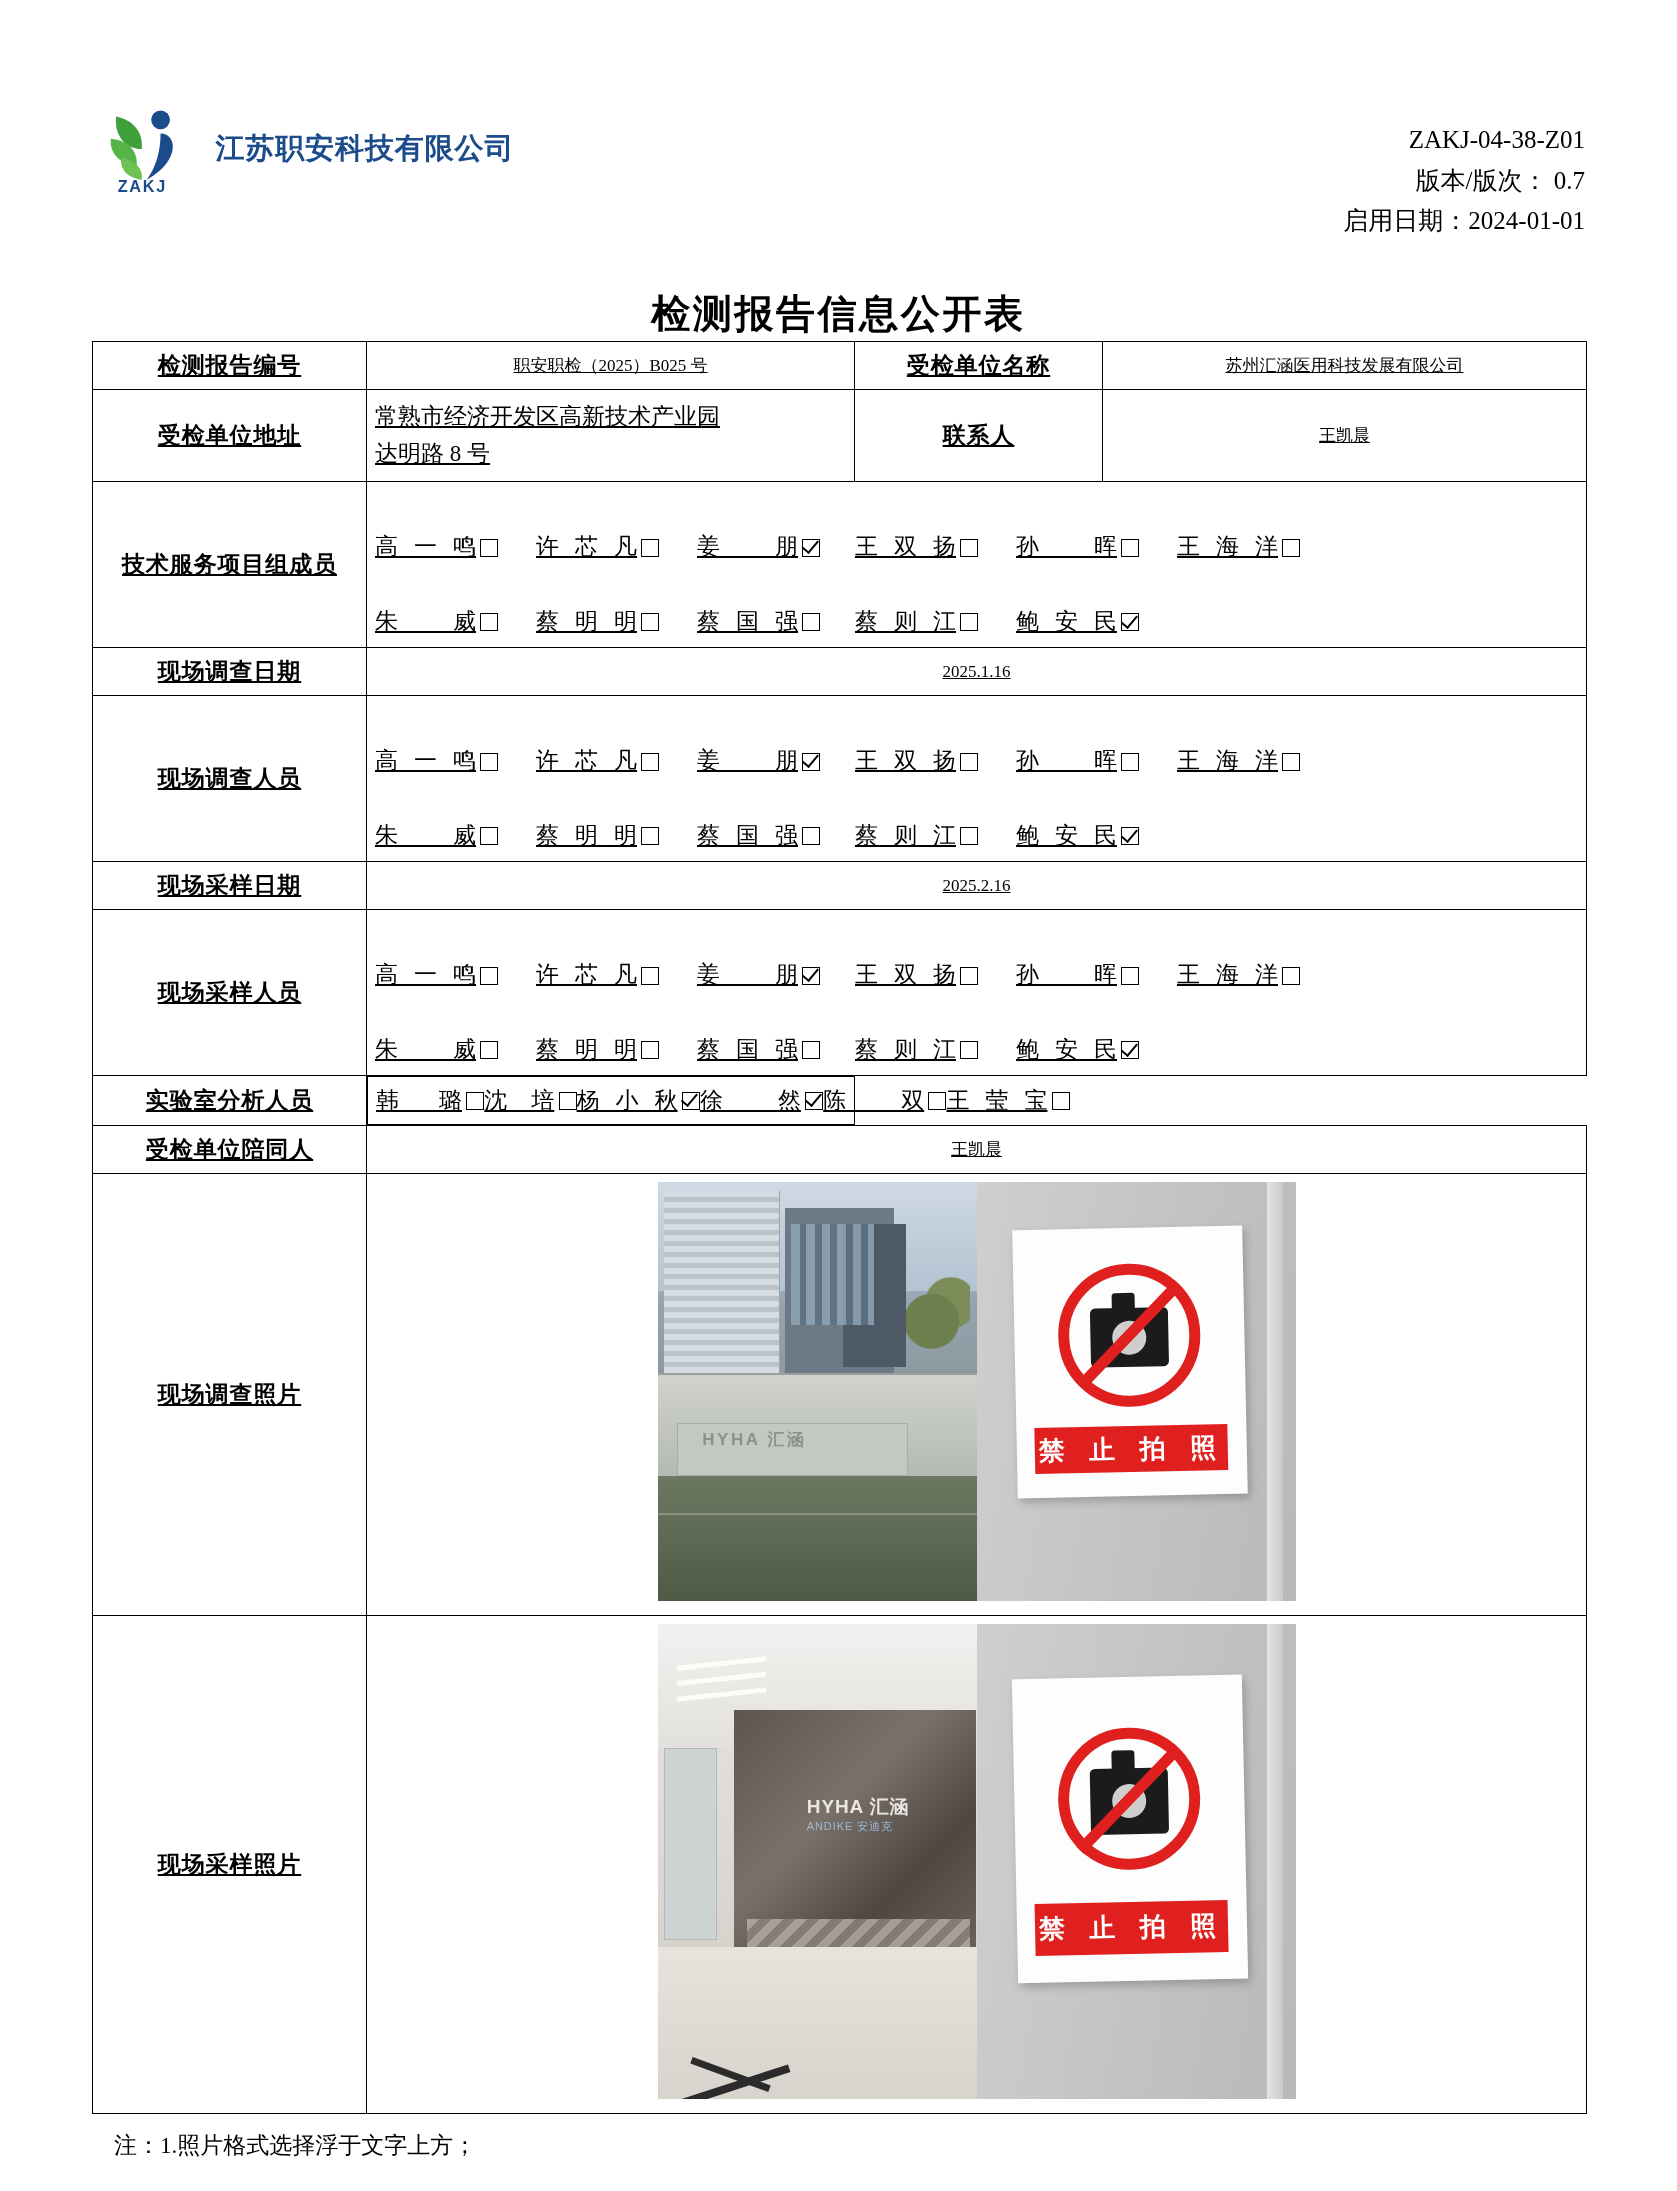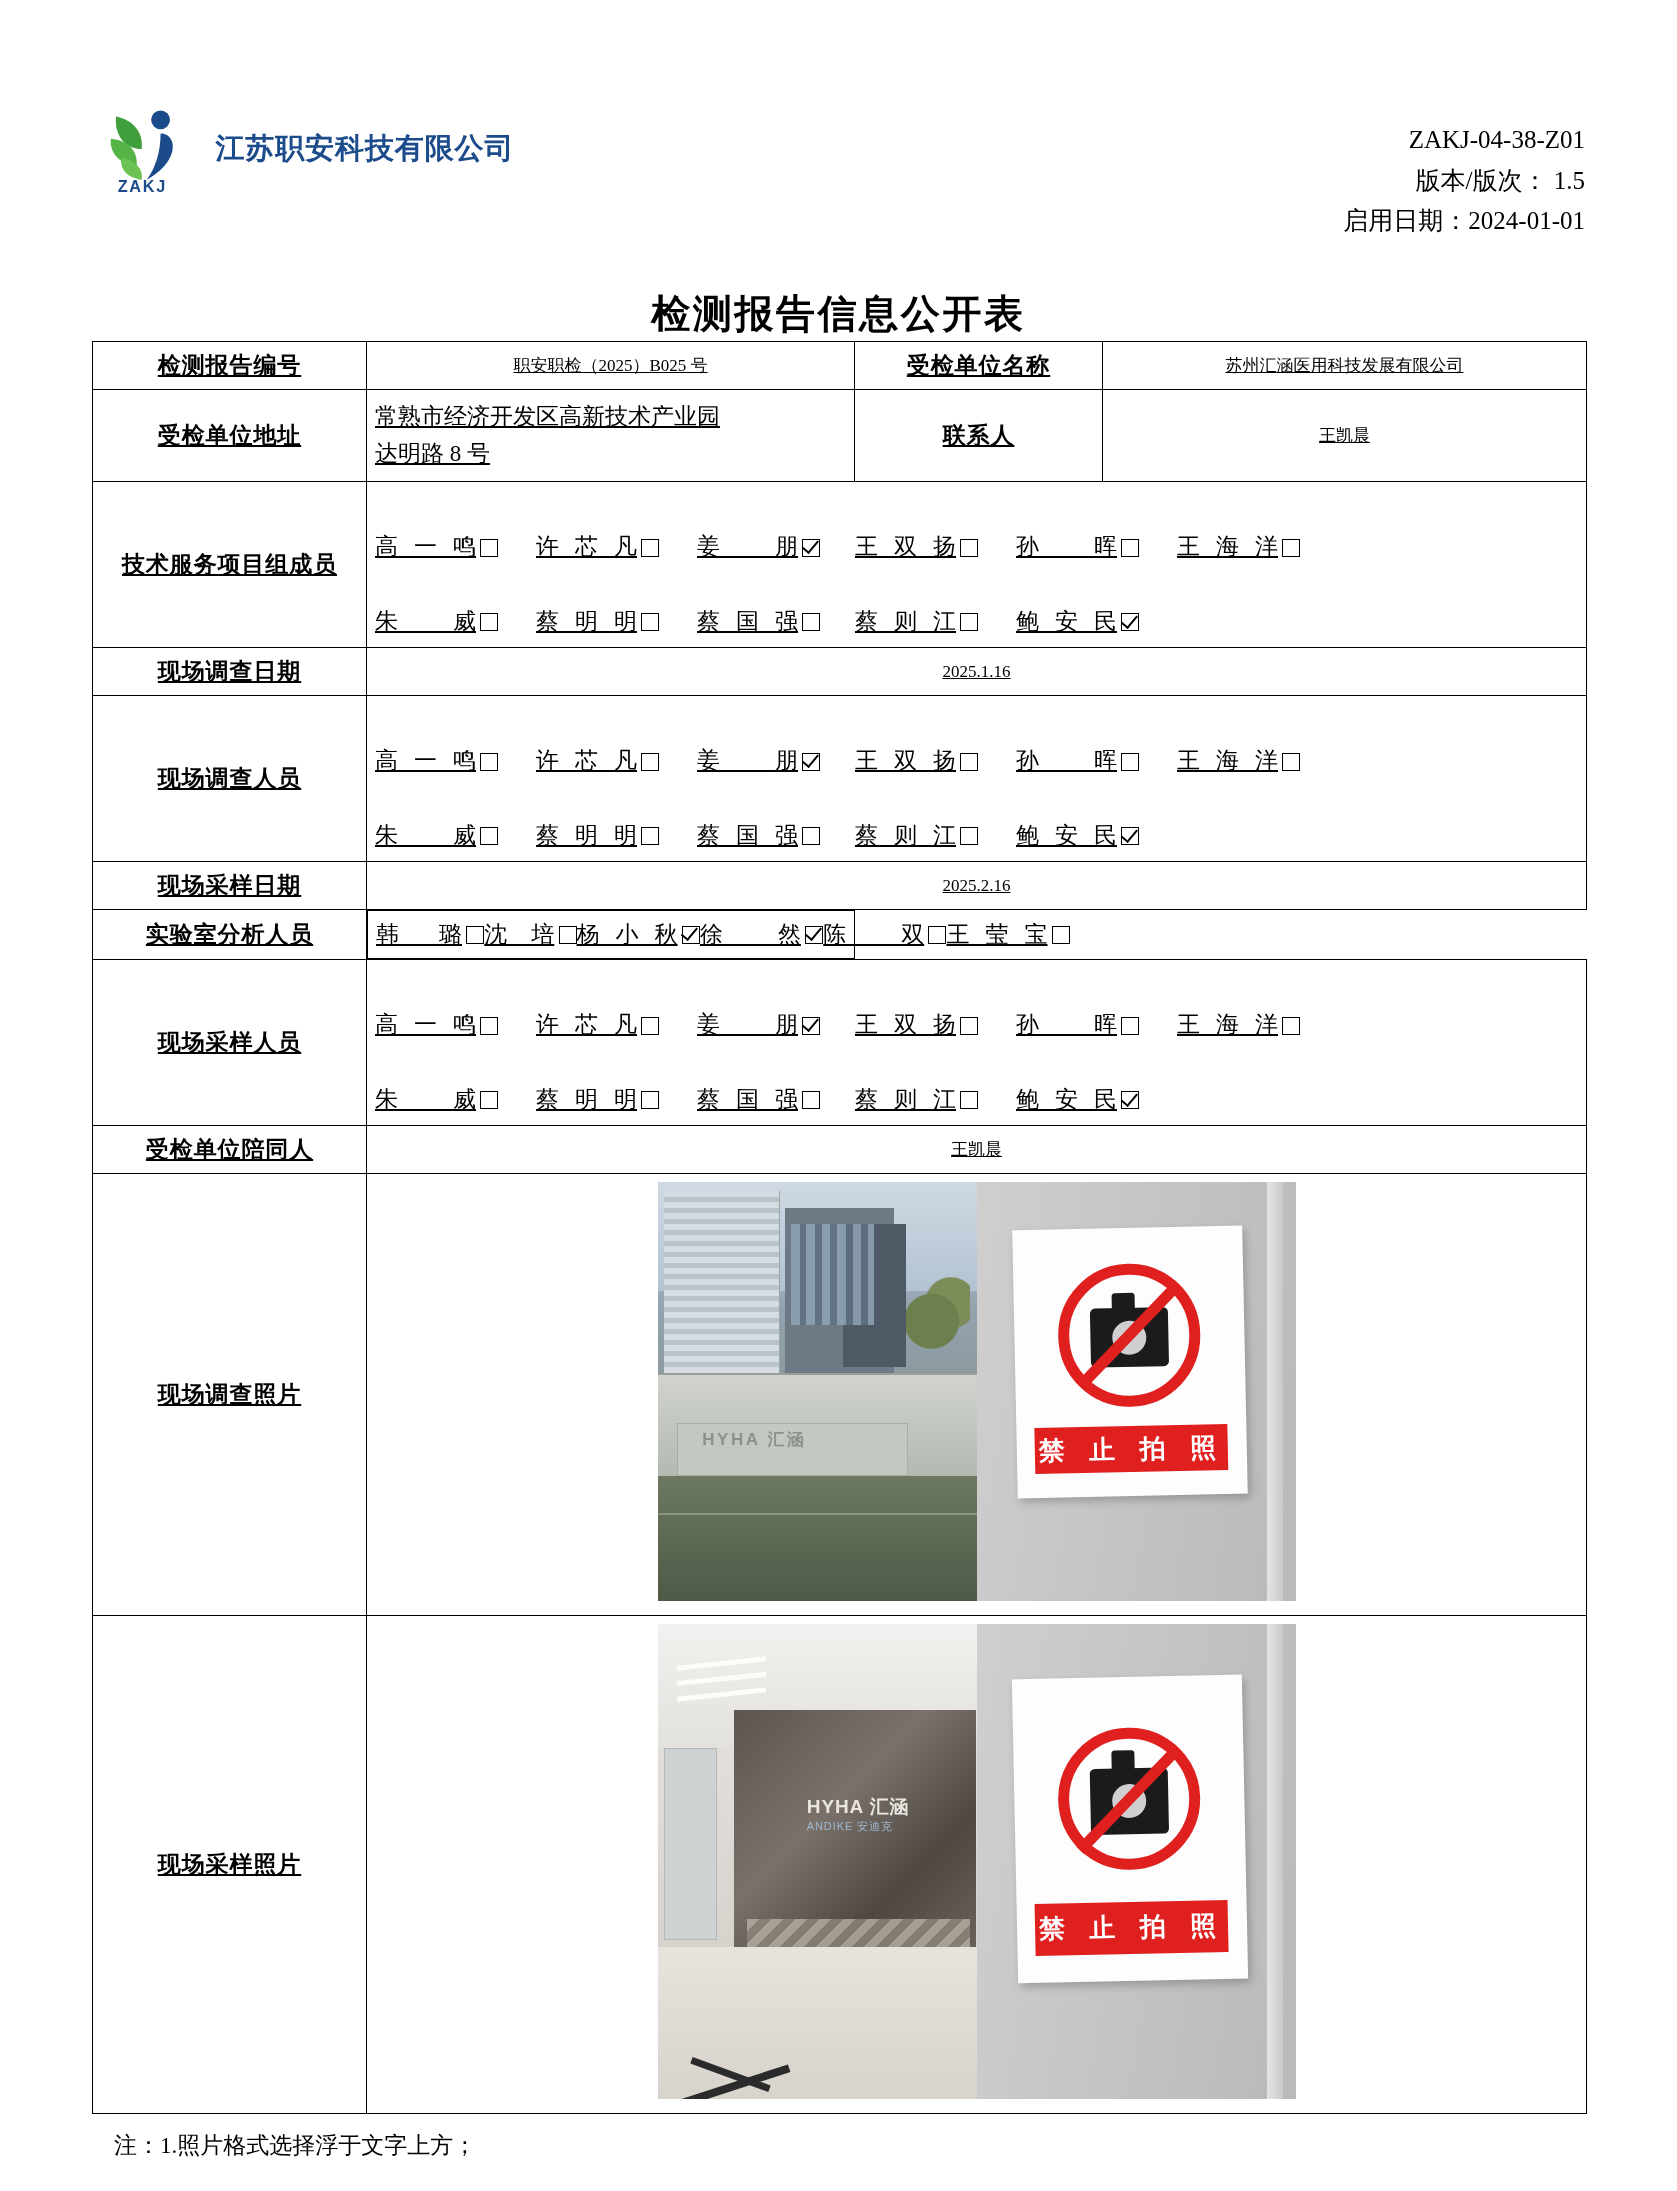--- a/index.html
+++ b/index.html
@@ -269,21 +269,21 @@
           <path d="M34 66 C52 70, 60 80, 58 92 C42 90, 32 80, 34 66 Z" fill="#6cc353"></path>
           <circle cx="80" cy="22" r="11" fill="#1b4b8a"></circle>
           <path d="M80 38 C92 38, 98 50, 92 64 C86 78, 74 86, 64 92 C74 78, 80 60, 80 38 Z" fill="#1b4b8a"></path>
           <text x="30" y="106" font-family="Liberation Sans, sans-serif" font-size="19" font-weight="bold" fill="#1b4b8a" letter-spacing="2">ZAKJ</text>
         </svg>
       </div>
       <div class="brand-name">江苏职安科技有限公司</div>
     </div>
     <div class="header-right">
       <div>ZAKJ-04-38-Z01</div>
-      <div>版本/版次： 1.5</div>
+      <div>版本/版次： 0.7</div>
       <div>启用日期：2024-01-01</div>
     </div>
   </div>
 
   <div class="doc-title">检测报告信息公开表</div>
 
   <table class="main">
     <colgroup>
       <col style="width:274px">
       <col style="width:488px">
@@ -418,20 +418,74 @@
                 <span class="pname" style="width:101px">鲍安民</span>
                 <span class="box checked"></span>
               </span>
           </div>
         </td>
       </tr>
 
       <tr>
         <td class="lbl">现场采样日期</td>
         <td class="val-center" colspan="3">2025.2.16</td>
+      </tr>
+
+      <tr>
+        <td class="lbl">现场采样人员</td>
+        <td class="people" colspan="3">
+          <div class="people-row">
+            <span class="person" style="width:161px">
+                <span class="pname" style="width:101px">高一鸣</span>
+                <span class="box"></span>
+              </span>
+            <span class="person" style="width:161px">
+                <span class="pname" style="width:101px">许芯凡</span>
+                <span class="box"></span>
+              </span>
+            <span class="person" style="width:158px">
+                <span class="pname" style="width:101px">姜　朋</span>
+                <span class="box checked"></span>
+              </span>
+            <span class="person" style="width:161px">
+                <span class="pname" style="width:101px">王双扬</span>
+                <span class="box"></span>
+              </span>
+            <span class="person" style="width:161px">
+                <span class="pname" style="width:101px">孙　晖</span>
+                <span class="box"></span>
+              </span>
+            <span class="person">
+                <span class="pname" style="width:101px">王海洋</span>
+                <span class="box"></span>
+              </span>
+          </div>
+          <div class="people-row">
+            <span class="person" style="width:161px">
+                <span class="pname" style="width:101px">朱　威</span>
+                <span class="box"></span>
+              </span>
+            <span class="person" style="width:161px">
+                <span class="pname" style="width:101px">蔡明明</span>
+                <span class="box"></span>
+              </span>
+            <span class="person" style="width:158px">
+                <span class="pname" style="width:101px">蔡国强</span>
+                <span class="box"></span>
+              </span>
+            <span class="person" style="width:161px">
+                <span class="pname" style="width:101px">蔡则江</span>
+                <span class="box"></span>
+              </span>
+            <span class="person">
+                <span class="pname" style="width:101px">鲍安民</span>
+                <span class="box checked"></span>
+              </span>
+          </div>
+        </td>
       </tr>
 
       <tr>
         <td class="lbl">实验室分析人员</td>
         <td class="analysts" colspan="3">
           <span class="person" style="width:128px">
               <span class="pname" style="width:86px">韩　璐</span>
               <span class="box"></span>
             </span>
           <span class="person" style="width:137px">
@@ -447,74 +501,20 @@
               <span class="box checked"></span>
             </span>
           <span class="person" style="width:152px">
               <span class="pname" style="width:101px">陈　双</span>
               <span class="box"></span>
             </span>
           <span class="person">
               <span class="pname" style="width:101px">王莹宝</span>
               <span class="box"></span>
             </span>
-        </td>
-      </tr>
-
-      <tr>
-        <td class="lbl">现场采样人员</td>
-        <td class="people" colspan="3">
-          <div class="people-row">
-            <span class="person" style="width:161px">
-                <span class="pname" style="width:101px">高一鸣</span>
-                <span class="box"></span>
-              </span>
-            <span class="person" style="width:161px">
-                <span class="pname" style="width:101px">许芯凡</span>
-                <span class="box"></span>
-              </span>
-            <span class="person" style="width:158px">
-                <span class="pname" style="width:101px">姜　朋</span>
-                <span class="box checked"></span>
-              </span>
-            <span class="person" style="width:161px">
-                <span class="pname" style="width:101px">王双扬</span>
-                <span class="box"></span>
-              </span>
-            <span class="person" style="width:161px">
-                <span class="pname" style="width:101px">孙　晖</span>
-                <span class="box"></span>
-              </span>
-            <span class="person">
-                <span class="pname" style="width:101px">王海洋</span>
-                <span class="box"></span>
-              </span>
-          </div>
-          <div class="people-row">
-            <span class="person" style="width:161px">
-                <span class="pname" style="width:101px">朱　威</span>
-                <span class="box"></span>
-              </span>
-            <span class="person" style="width:161px">
-                <span class="pname" style="width:101px">蔡明明</span>
-                <span class="box"></span>
-              </span>
-            <span class="person" style="width:158px">
-                <span class="pname" style="width:101px">蔡国强</span>
-                <span class="box"></span>
-              </span>
-            <span class="person" style="width:161px">
-                <span class="pname" style="width:101px">蔡则江</span>
-                <span class="box"></span>
-              </span>
-            <span class="person">
-                <span class="pname" style="width:101px">鲍安民</span>
-                <span class="box checked"></span>
-              </span>
-          </div>
         </td>
       </tr>
 
       <tr>
         <td class="lbl">受检单位陪同人</td>
         <td class="val-center" colspan="3">王凯晨</td>
       </tr>
 
       <tr>
         <td class="lbl">现场调查照片</td>

